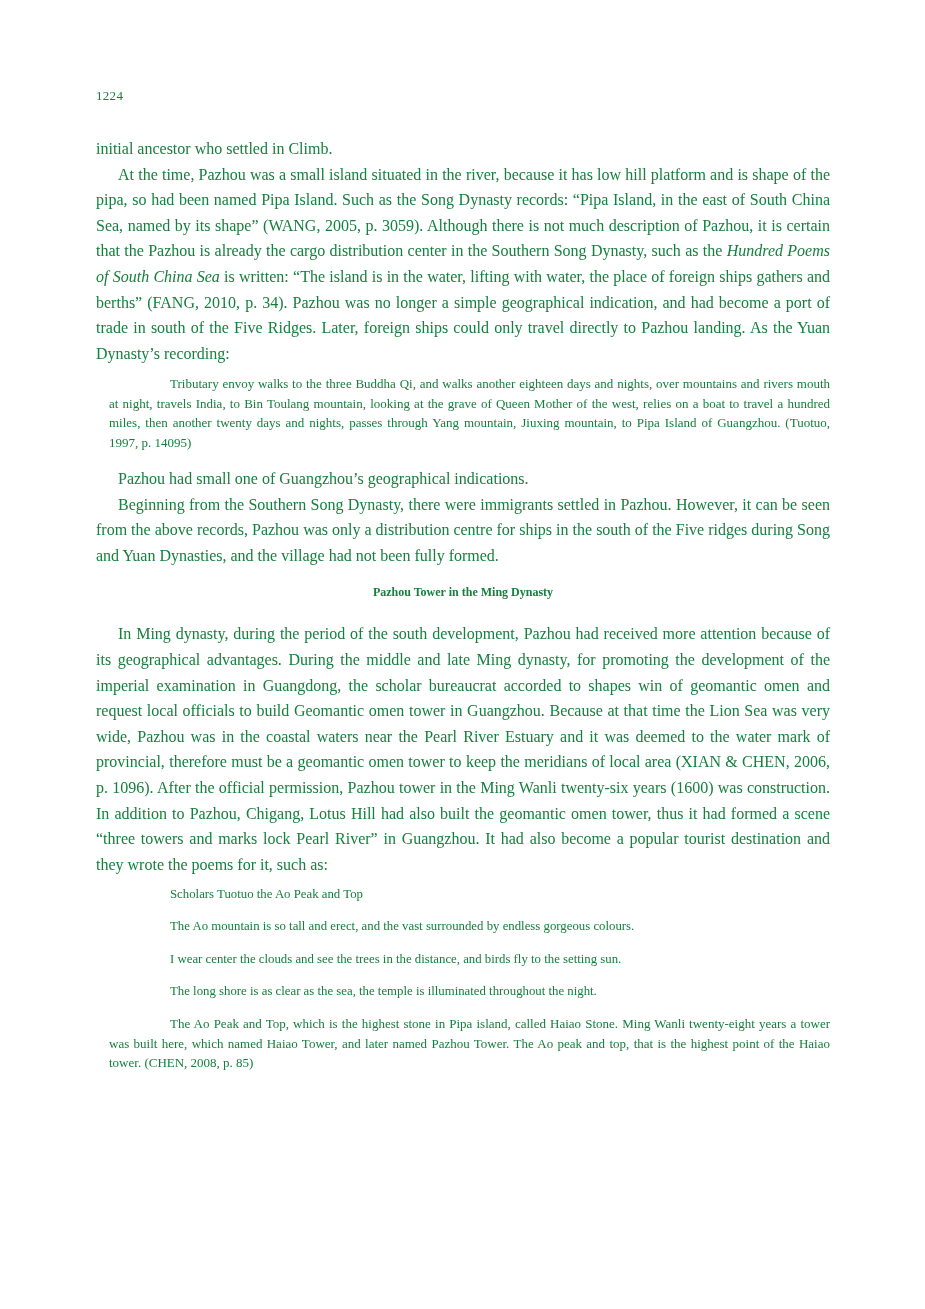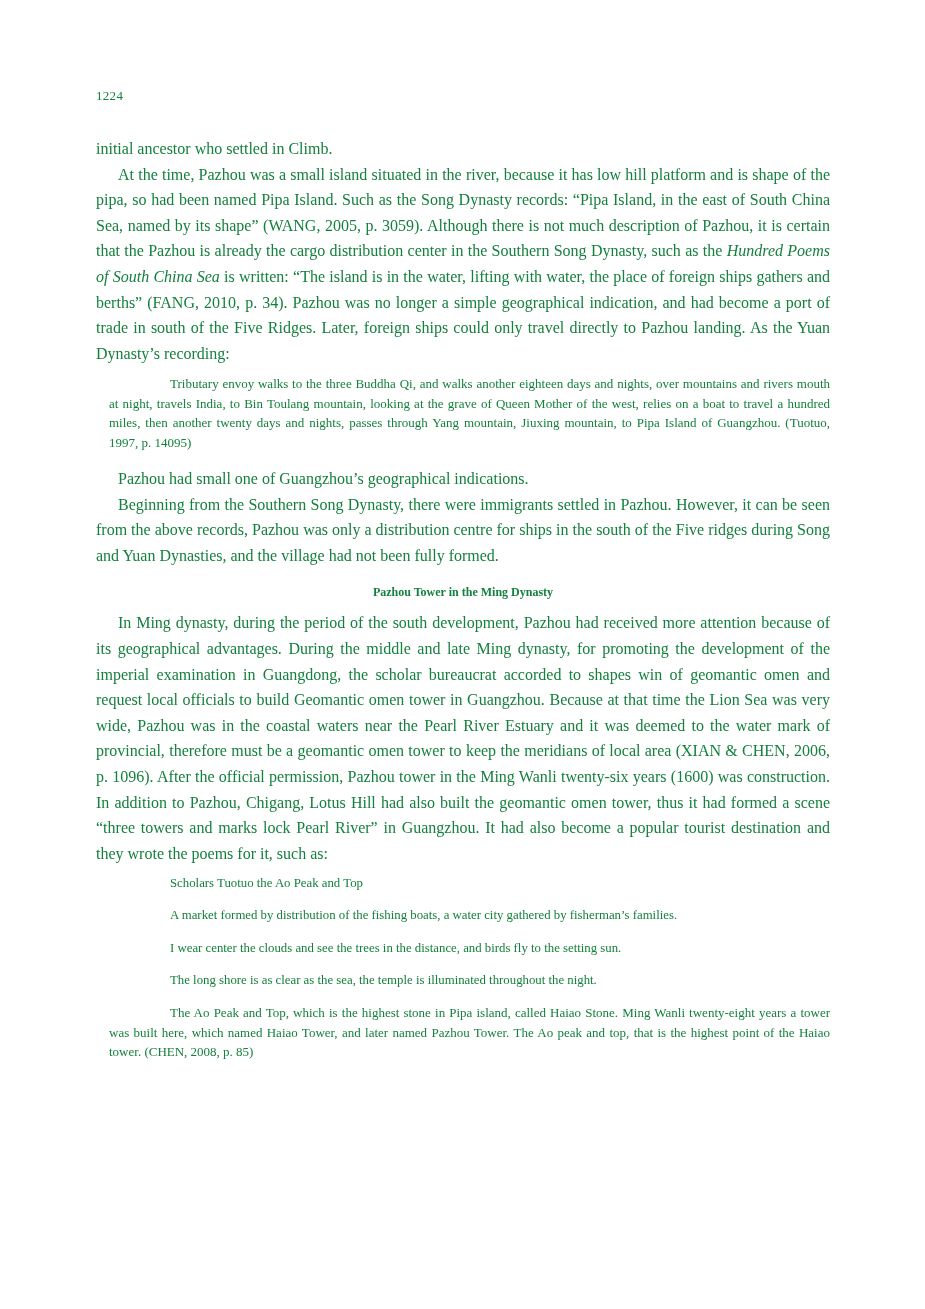--- a/index.html
+++ b/index.html
@@ -42,21 +42,21 @@
     line-height: 25.6px;
     text-align: justify;
     text-indent: 22px;
     margin: 0;
   }
   .para.no-indent {
     text-indent: 0;
     margin-top: 32px;
   }
   .para.mt14 { margin-top: 14px; }
-  .para.mt11 { margin-top: 5px; }
+  .para.mt11 { margin-top: 16px; }
   .quote {
     font-size: 13px;
     line-height: 19.4px;
     text-align: justify;
     margin: 8px 0 0 13px;
     text-indent: 61px;
   }
   .quote-final {
     margin-top: 0;
   }
@@ -98,21 +98,21 @@
     <p class="para mt14">Pazhou had small one of Guangzhou’s geographical indications.</p>
 
     <p class="para">Beginning from the Southern Song Dynasty, there were immigrants settled in Pazhou. However, it can be seen from the above records, Pazhou was only a distribution centre for ships in the south of the Five ridges during Song and Yuan Dynasties, and the village had not been fully formed.</p>
 
     <h2 class="section-heading">Pazhou Tower in the Ming Dynasty</h2>
 
     <p class="para mt11">In Ming dynasty, during the period of the south development, Pazhou had received more attention because of its geographical advantages. During the middle and late Ming dynasty, for promoting the development of the imperial examination in Guangdong, the scholar bureaucrat accorded to shapes win of geomantic omen and request local officials to build Geomantic omen tower in Guangzhou. Because at that time the Lion Sea was very wide, Pazhou was in the coastal waters near the Pearl River Estuary and it was deemed to the water mark of provincial, therefore must be a geomantic omen tower to keep the meridians of local area (XIAN &amp; CHEN, 2006, p. 1096). After the official permission, Pazhou tower in the Ming Wanli twenty-six years (1600) was construction. In addition to Pazhou, Chigang, Lotus Hill had also built the geomantic omen tower, thus it had formed a scene “three towers and marks lock Pearl River” in Guangzhou. It had also become a popular tourist destination and they wrote the poems for it, such as:</p>
 
     <div class="poem">
       <p class="poem-line">Scholars Tuotuo the Ao Peak and Top</p>
-      <p class="poem-line">A market formed by distribution of the fishing boats, a water city gathered by fisherman’s families.</p>
+      <p class="poem-line">The Ao mountain is so tall and erect, and the vast surrounded by endless gorgeous colours.</p>
       <p class="poem-line">I wear center the clouds and see the trees in the distance, and birds fly to the setting sun.</p>
       <p class="poem-line">The long shore is as clear as the sea, the temple is illuminated throughout the night.</p>
     </div>
 
     <blockquote class="quote quote-final">The Ao Peak and Top, which is the highest stone in Pipa island, called Haiao Stone. Ming Wanli twenty-eight years a tower was built here, which named Haiao Tower, and later named Pazhou Tower. The Ao peak and top, that is the highest point of the Haiao tower. (CHEN, 2008, p. 85)</blockquote>
 
   </main>
 
 </div>
 

